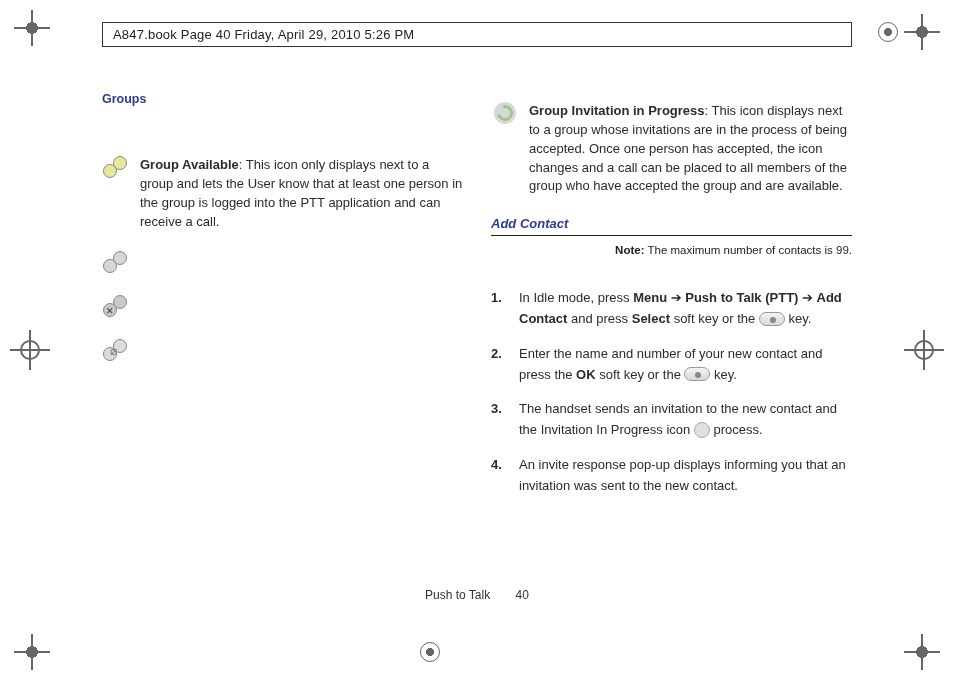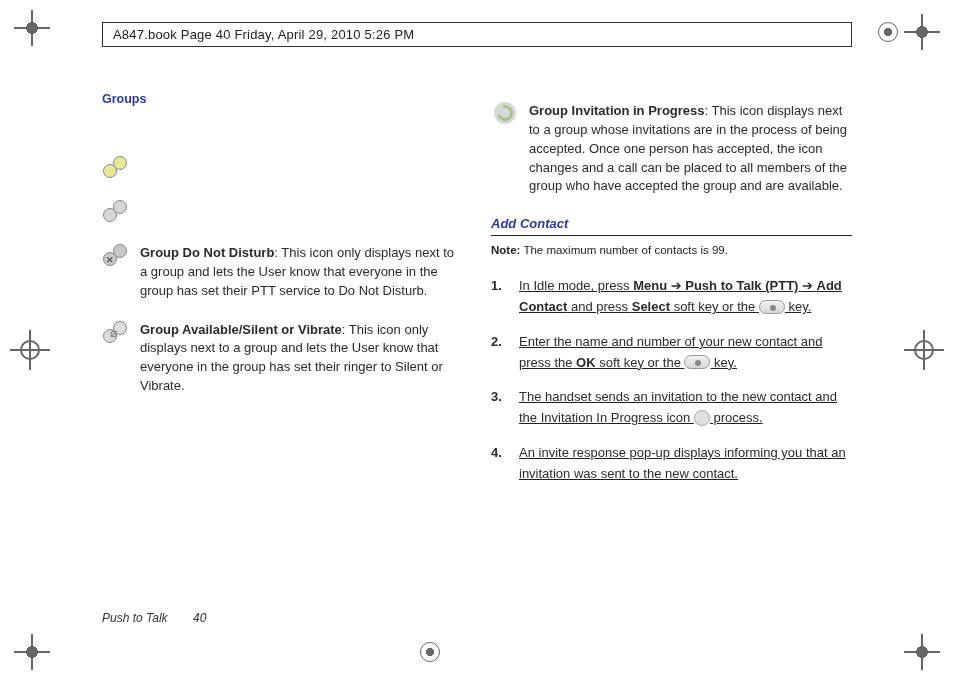--- a/index.html
+++ b/index.html
@@ -84,24 +84,24 @@
   .gd .x { position:absolute; left:3px; top:11px; font-size:9px; font-weight:bold; color:#555; }
   .gs .g-bubble:nth-child(1){ width:14px;height:14px; left:0; top:8px; background:#dcdcdc; }
   .gs .g-bubble:nth-child(2){ width:14px;height:14px; left:10px; top:0; background:#dcdcdc; }
   .gs .hash { position:absolute; font-size:12px; left:7px; top:5px; color:#777; }
   .gi { width:22px; height:22px; border-radius:50%; background:#d8d8d8; display:flex; align-items:center; justify-content:center; }
   .gi::after { content:""; width:10px; height:10px; border:3px solid #a3c78b; border-left-color:transparent; border-radius:50%; transform:rotate(30deg); }
 
   .icon-text { flex: 1; line-height: 1.45; font-size: 13px; color: #2b2b2b; }
   .icon-text b { font-weight: bold; }
 
-  .note-line { font-size: 11.5px; margin-bottom: 20px; }
+  .note-line { font-size: 11.5px; margin-bottom: 32px; text-align: right; }
   .note-line b { font-weight: bold; }
 
-  ol.steps { list-style: none; counter-reset: step; text-decoration: underline; }
+  ol.steps { list-style: none; counter-reset: step; }
   ol.steps li {
     counter-increment: step;
     position: relative;
     padding-left: 28px;
     margin-bottom: 14px;
     line-height: 1.6;
     font-size: 13px;
     color: #2b2b2b;
   }
   ol.steps li::before {
@@ -126,25 +126,24 @@
     background:#888;
   }
   .prog-icon {
     display:inline-block; width:16px; height:16px; border-radius:50%;
     border:1px solid #aaa; vertical-align:middle; position:relative; top:-1px;
     background:#e0e0e0;
   }
 
   .footer {
     position: absolute;
-    bottom: 57px; left: 102px; width: 750px;
-    text-align: left;
+    bottom: 80px; left: 102px; width: 750px;
+    text-align: center;
     font-size: 12px;
     color: #333;
-    font-style: italic;
   }
   .footer .pg { margin-left: 22px; }
 
   
   #cm-tl { top: 14px; left: 18px; }
   #cm-tr { top: 18px; right: 18px; }
   #cm-bl { bottom: 16px; left: 18px; }
   #cm-br { bottom: 16px; right: 18px; }
   #cm-ml { top: 330px; left: 10px; }
   #cm-mr { top: 330px; right: 10px; }
@@ -197,51 +196,50 @@
 
     <div style="height:28px"></div>
 
     <div class="icon-row">
       <div class="icon-cell">
           <div class="group-icon ga">
             <span class="g-bubble"></span>
             <span class="g-bubble"></span>
           </div>
         </div>
+      <div class="icon-text"><b>Group Available</b><span>: This icon only displays next to a group and lets the User know that at least one person in the group is logged into the PTT application and can receive a call.</span></div>
     </div>
 
     <div class="icon-row">
       <div class="icon-cell">
           <div class="group-icon gu">
             <span class="g-bubble"></span>
             <span class="g-bubble"></span>
           </div>
         </div>
     </div>
 
     <div class="icon-row">
       <div class="icon-cell">
           <div class="group-icon gd">
             <span class="g-bubble"></span>
             <span class="g-bubble"></span>
             <span class="x">✕</span>
           </div>
         </div>
-      <div class="icon-text"><b>Group Do Not Disturb</b><span>: This icon only displays next to a group and lets the User know that everyone in the group has set their PTT service to Do Not Disturb.</span></div>
     </div>
 
     <div class="icon-row">
       <div class="icon-cell">
           <div class="group-icon gs">
             <span class="g-bubble"></span>
             <span class="g-bubble"></span>
             <span class="hash">⌀</span>
           </div>
         </div>
-      <div class="icon-text"><b>Group Available/Silent or Vibrate</b><span>: This icon only displays next to a group and lets the User know that everyone in the group has set their ringer to Silent or Vibrate.</span></div>
     </div>
   </div>
 
   <div class="col">
     <div class="icon-row" style="margin-top:10px">
       <div class="icon-cell">
           <div class="gi"></div>
         </div>
       <div class="icon-text"><b>Group Invitation in Progress</b><span>: This icon displays next to a group whose invitations are in the process of being accepted. Once one person has accepted, the icon changes and a call can be placed to all members of the group who have accepted the group and are available.</span></div>
     </div>

